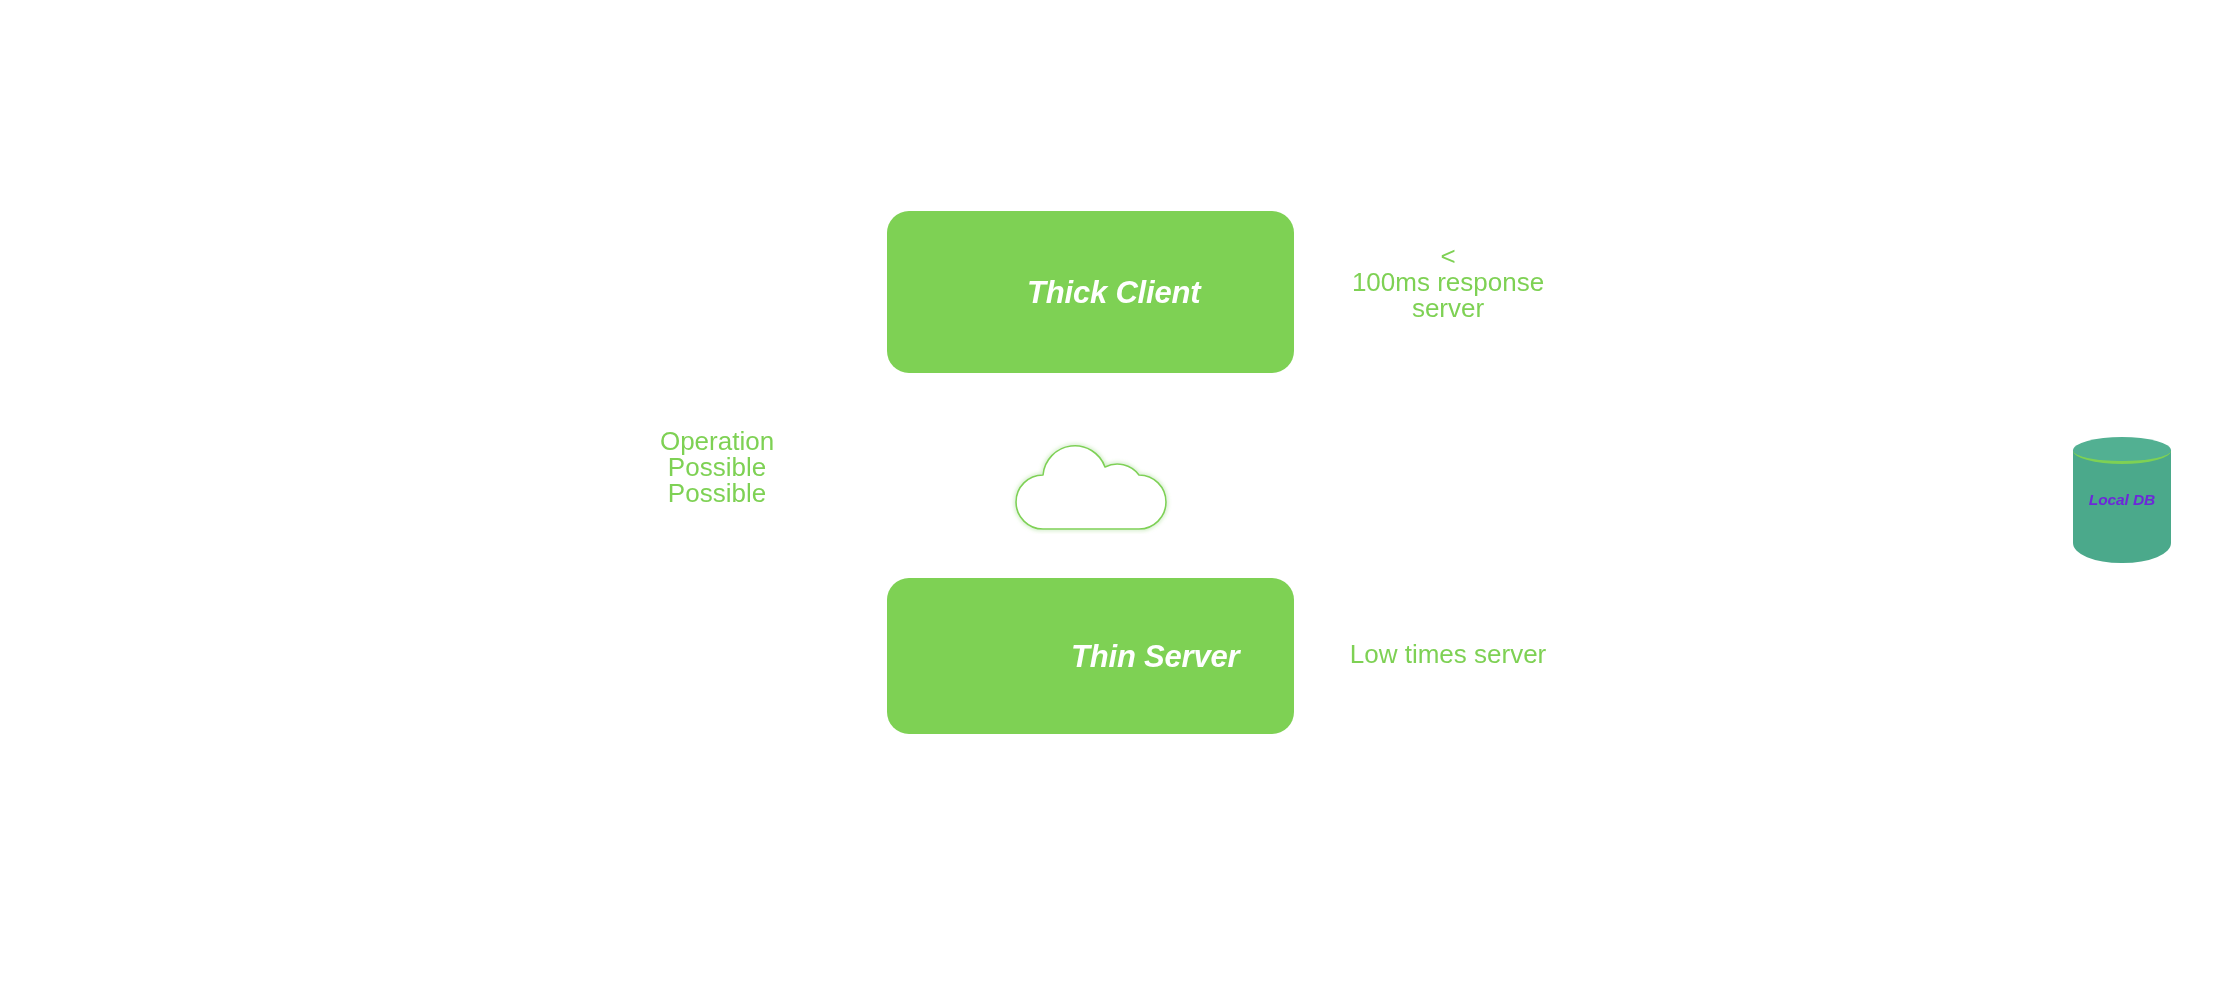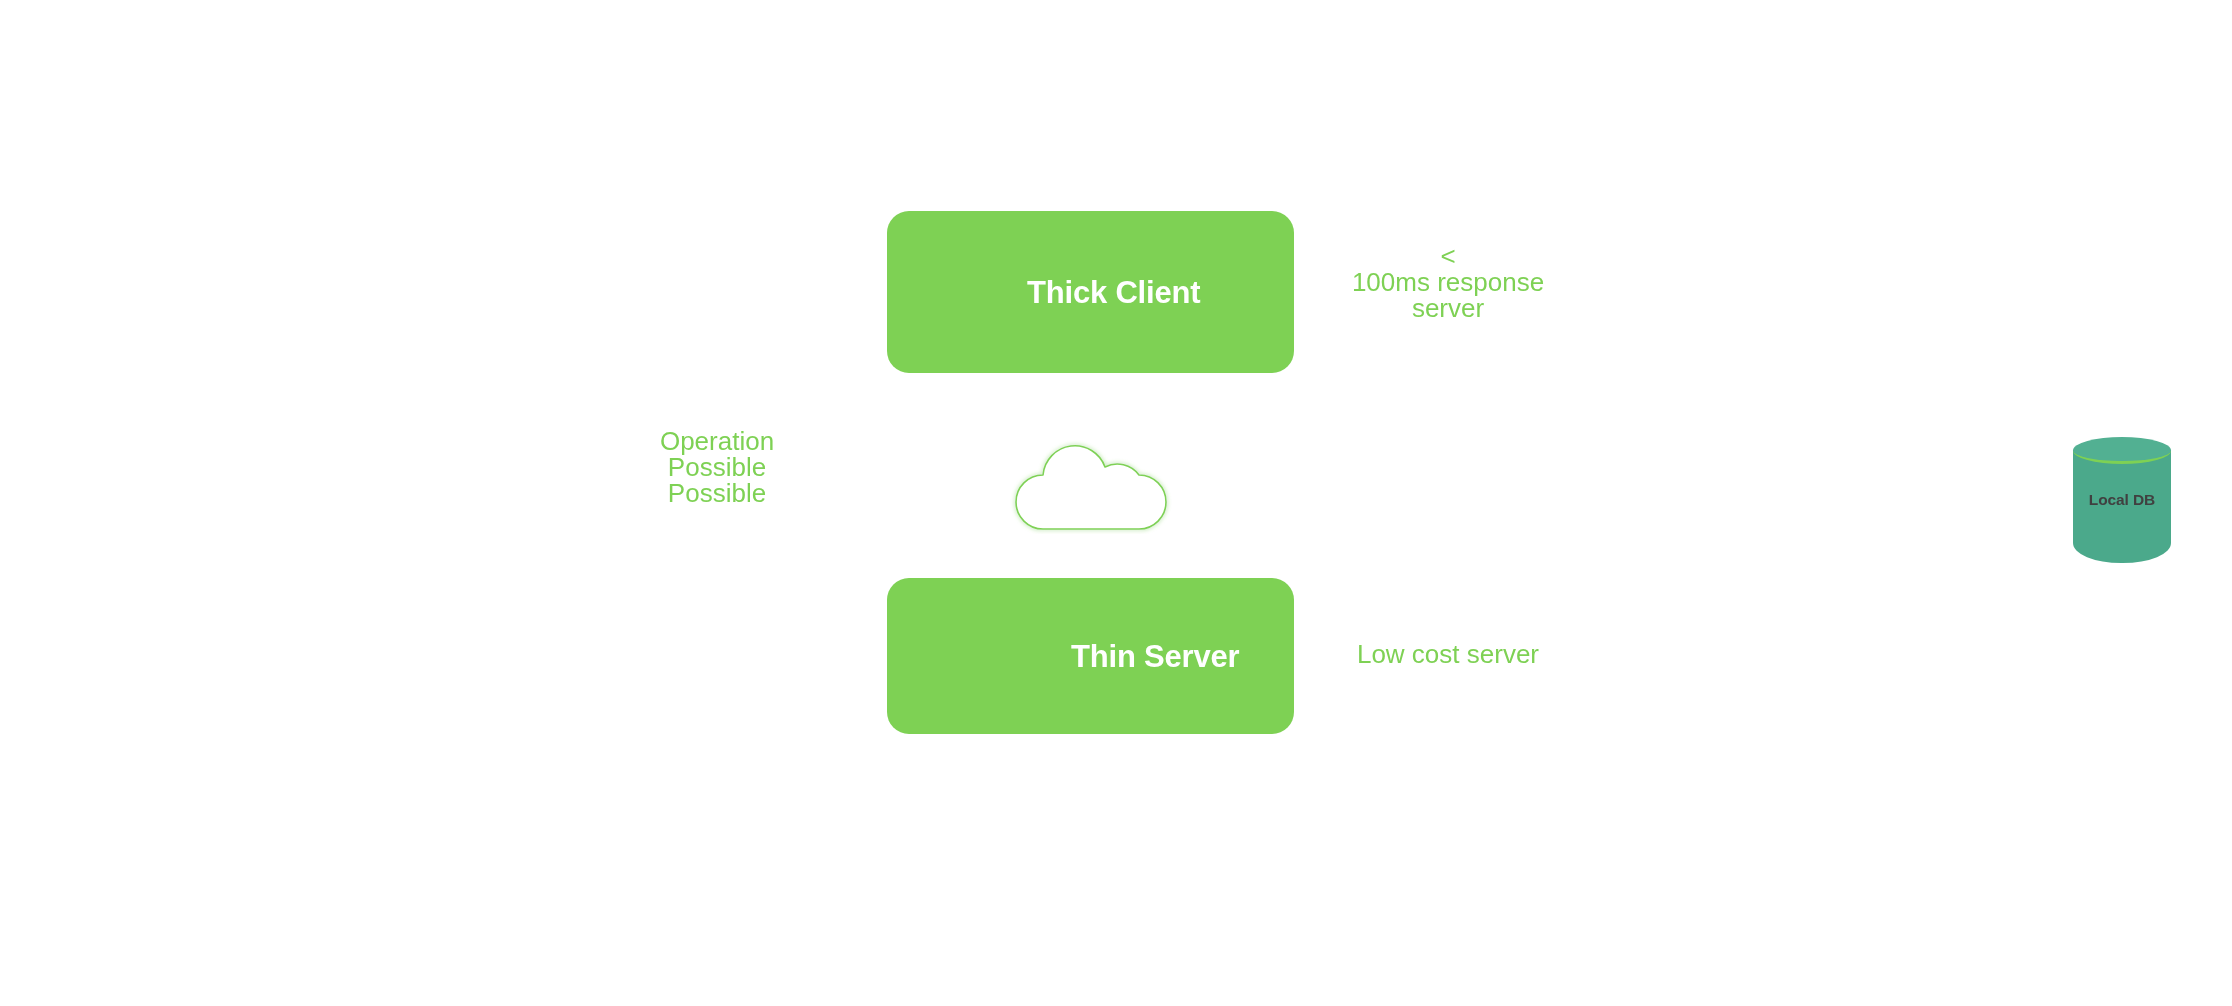--- a/index.html
+++ b/index.html
@@ -22,20 +22,21 @@
     height: 1006px;
     background: #ffffff;
   }
 
   
   .tier-box {
     position: absolute;
     background: #7ed154;
     border-radius: 22px;
     box-sizing: border-box;
+    font-style: italic;
   }
   #tier-client { left: 887px; top: 211px; width: 407px; height: 162px; }
   #tier-server { left: 887px; top: 578px; width: 407px; height: 156px; }
 
   .tier-label {
     position: absolute;
     color: #ffffff;
     font-weight: bold;
     font-size: 31px;
     letter-spacing: -0.2px;
@@ -72,21 +73,21 @@
     border-bottom: 3px solid #7ed154;
     box-sizing: border-box;
   }
   .db-label {
     position: absolute;
     left: 0;
     right: 0;
     top: 50%;
     transform: translateY(-46%);
     text-align: center;
-    color: #404040;
+    color: #6d28d9;
     font-weight: bold;
     font-size: 15.5px;
     line-height: 1.06;
     letter-spacing: -0.1px;
   }
 
   
   #cloud {
     position: absolute;
     left: 1010px;
@@ -170,16 +171,16 @@
     <span>Possible</span>
   </div>
 
   <div class="caption" id="caption-response">
     <span>&lt;</span>
     <span>100ms response</span>
     <span>server</span>
   </div>
 
   <div class="caption" id="caption-lowcost">
-    <span>Low cost server</span>
+    <span>Low times server</span>
   </div>
 
 </div>
 
 </body></html>

